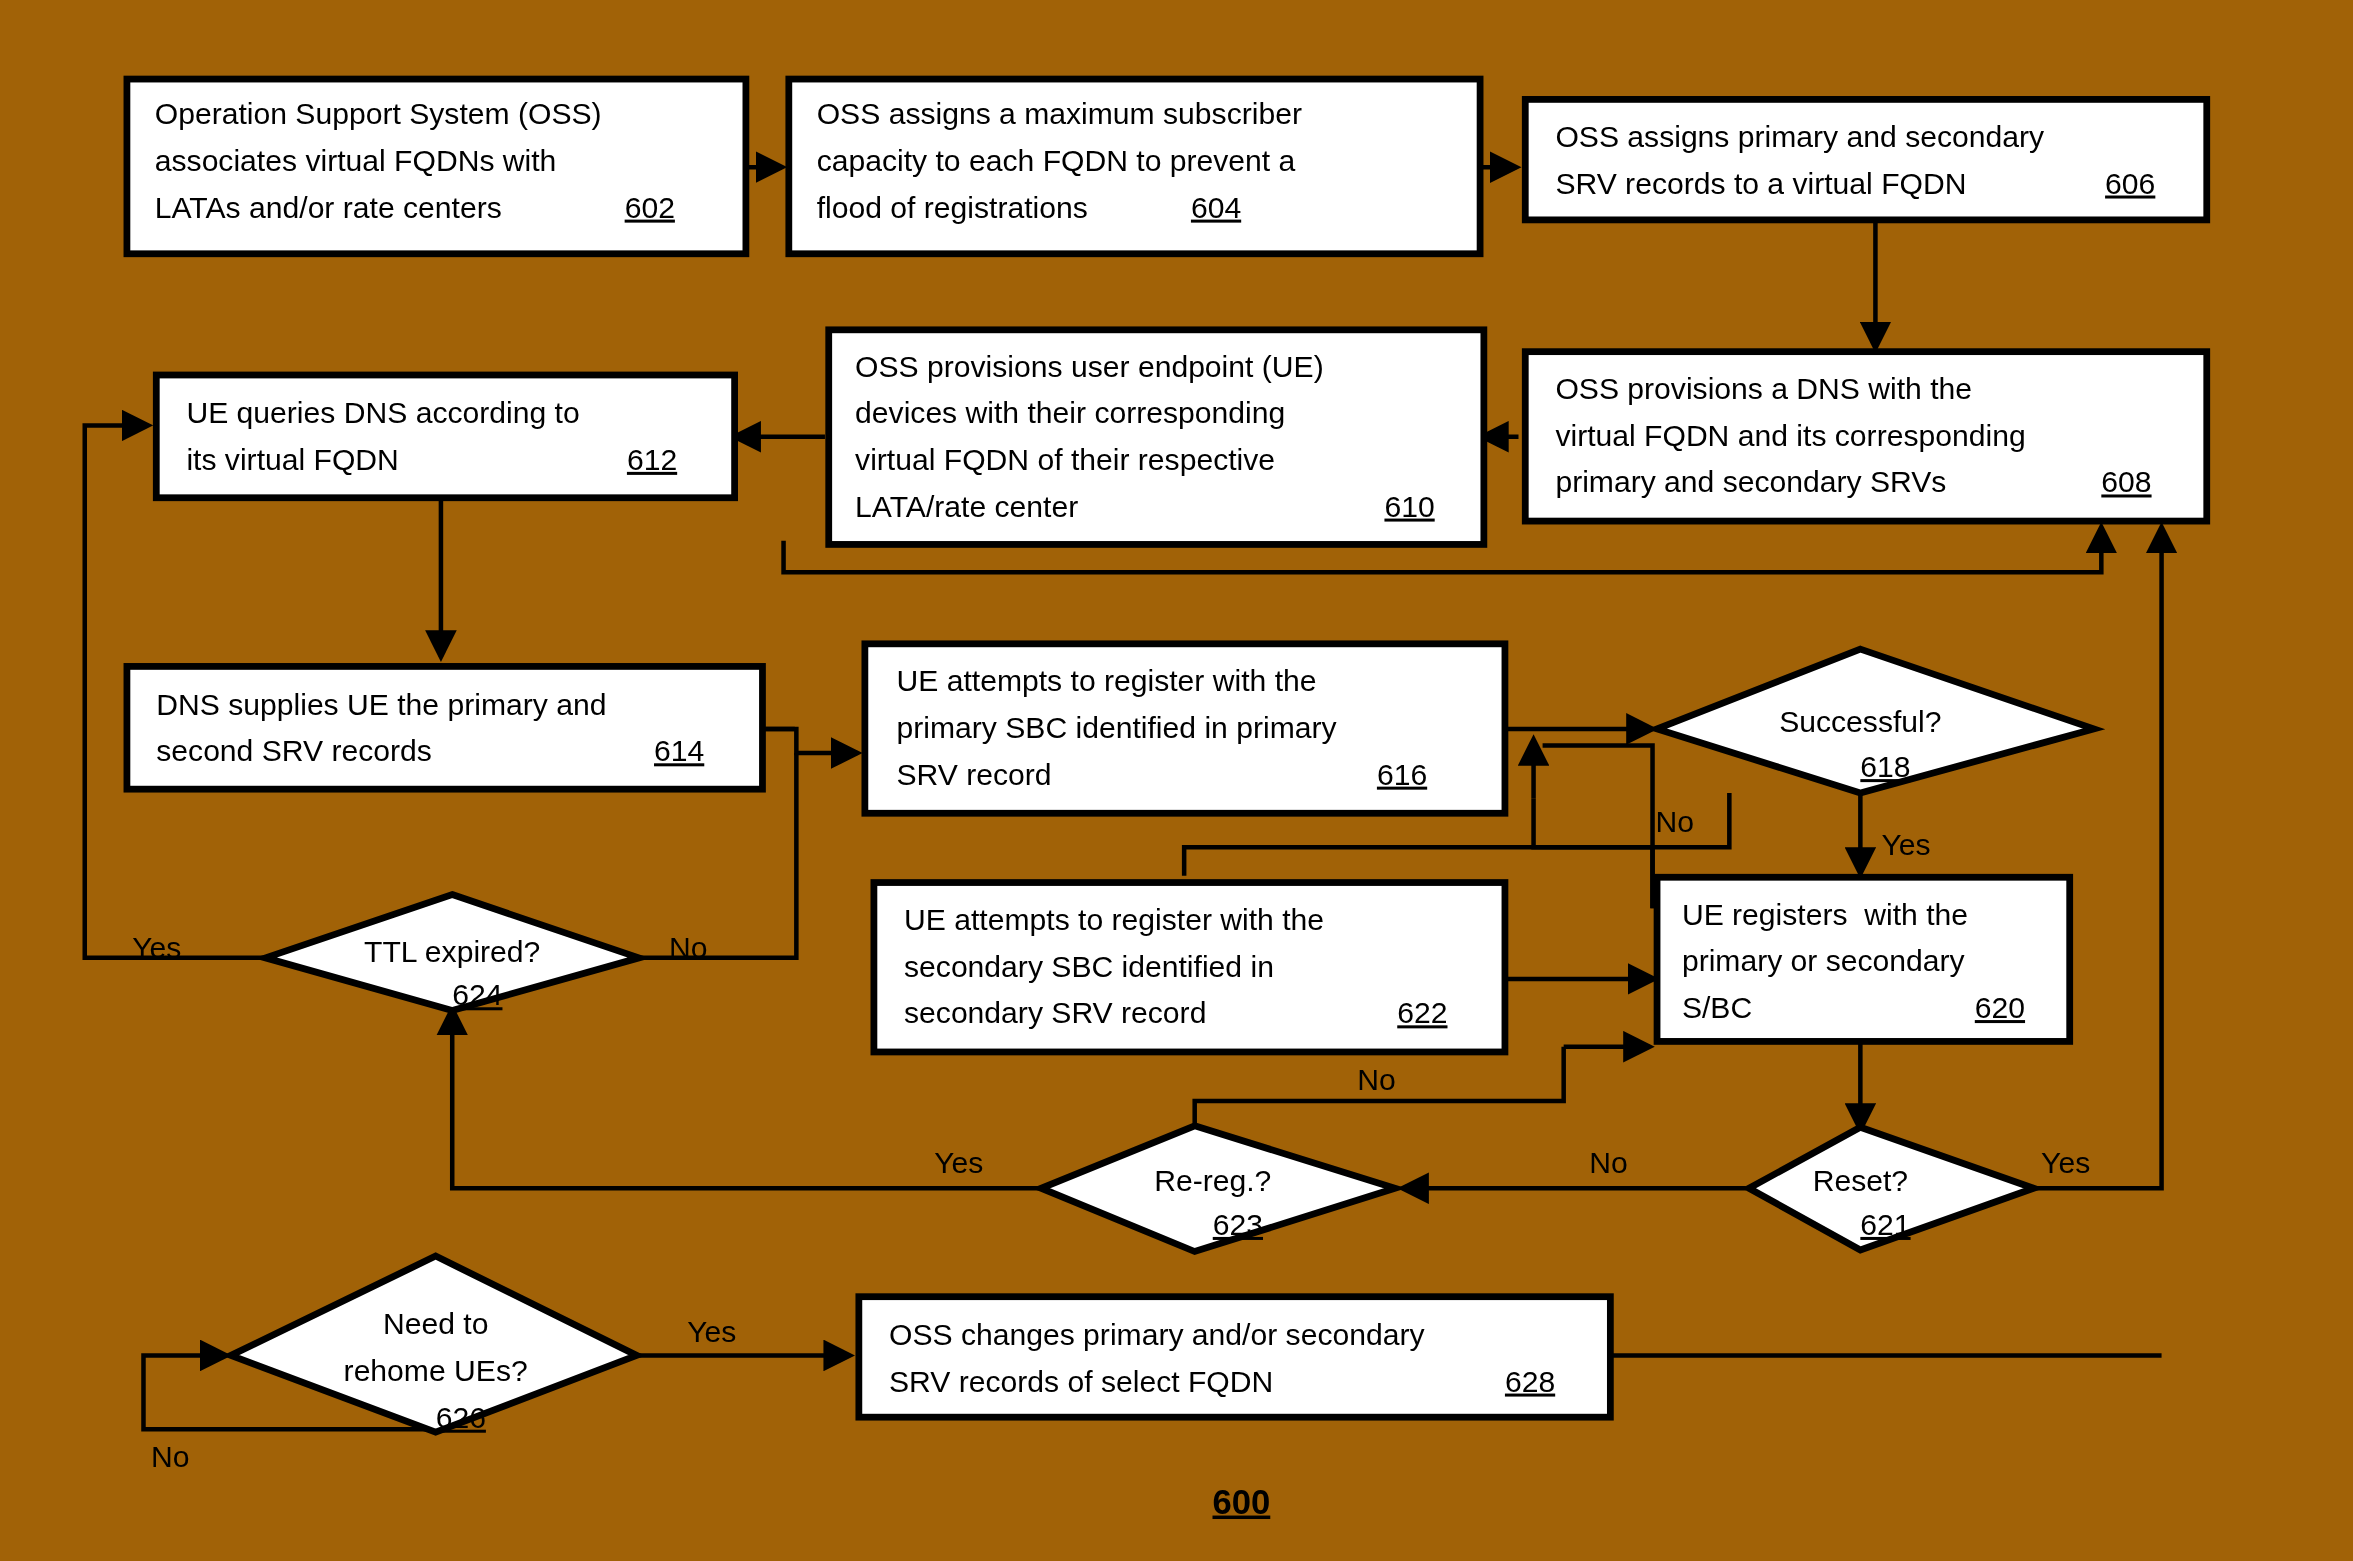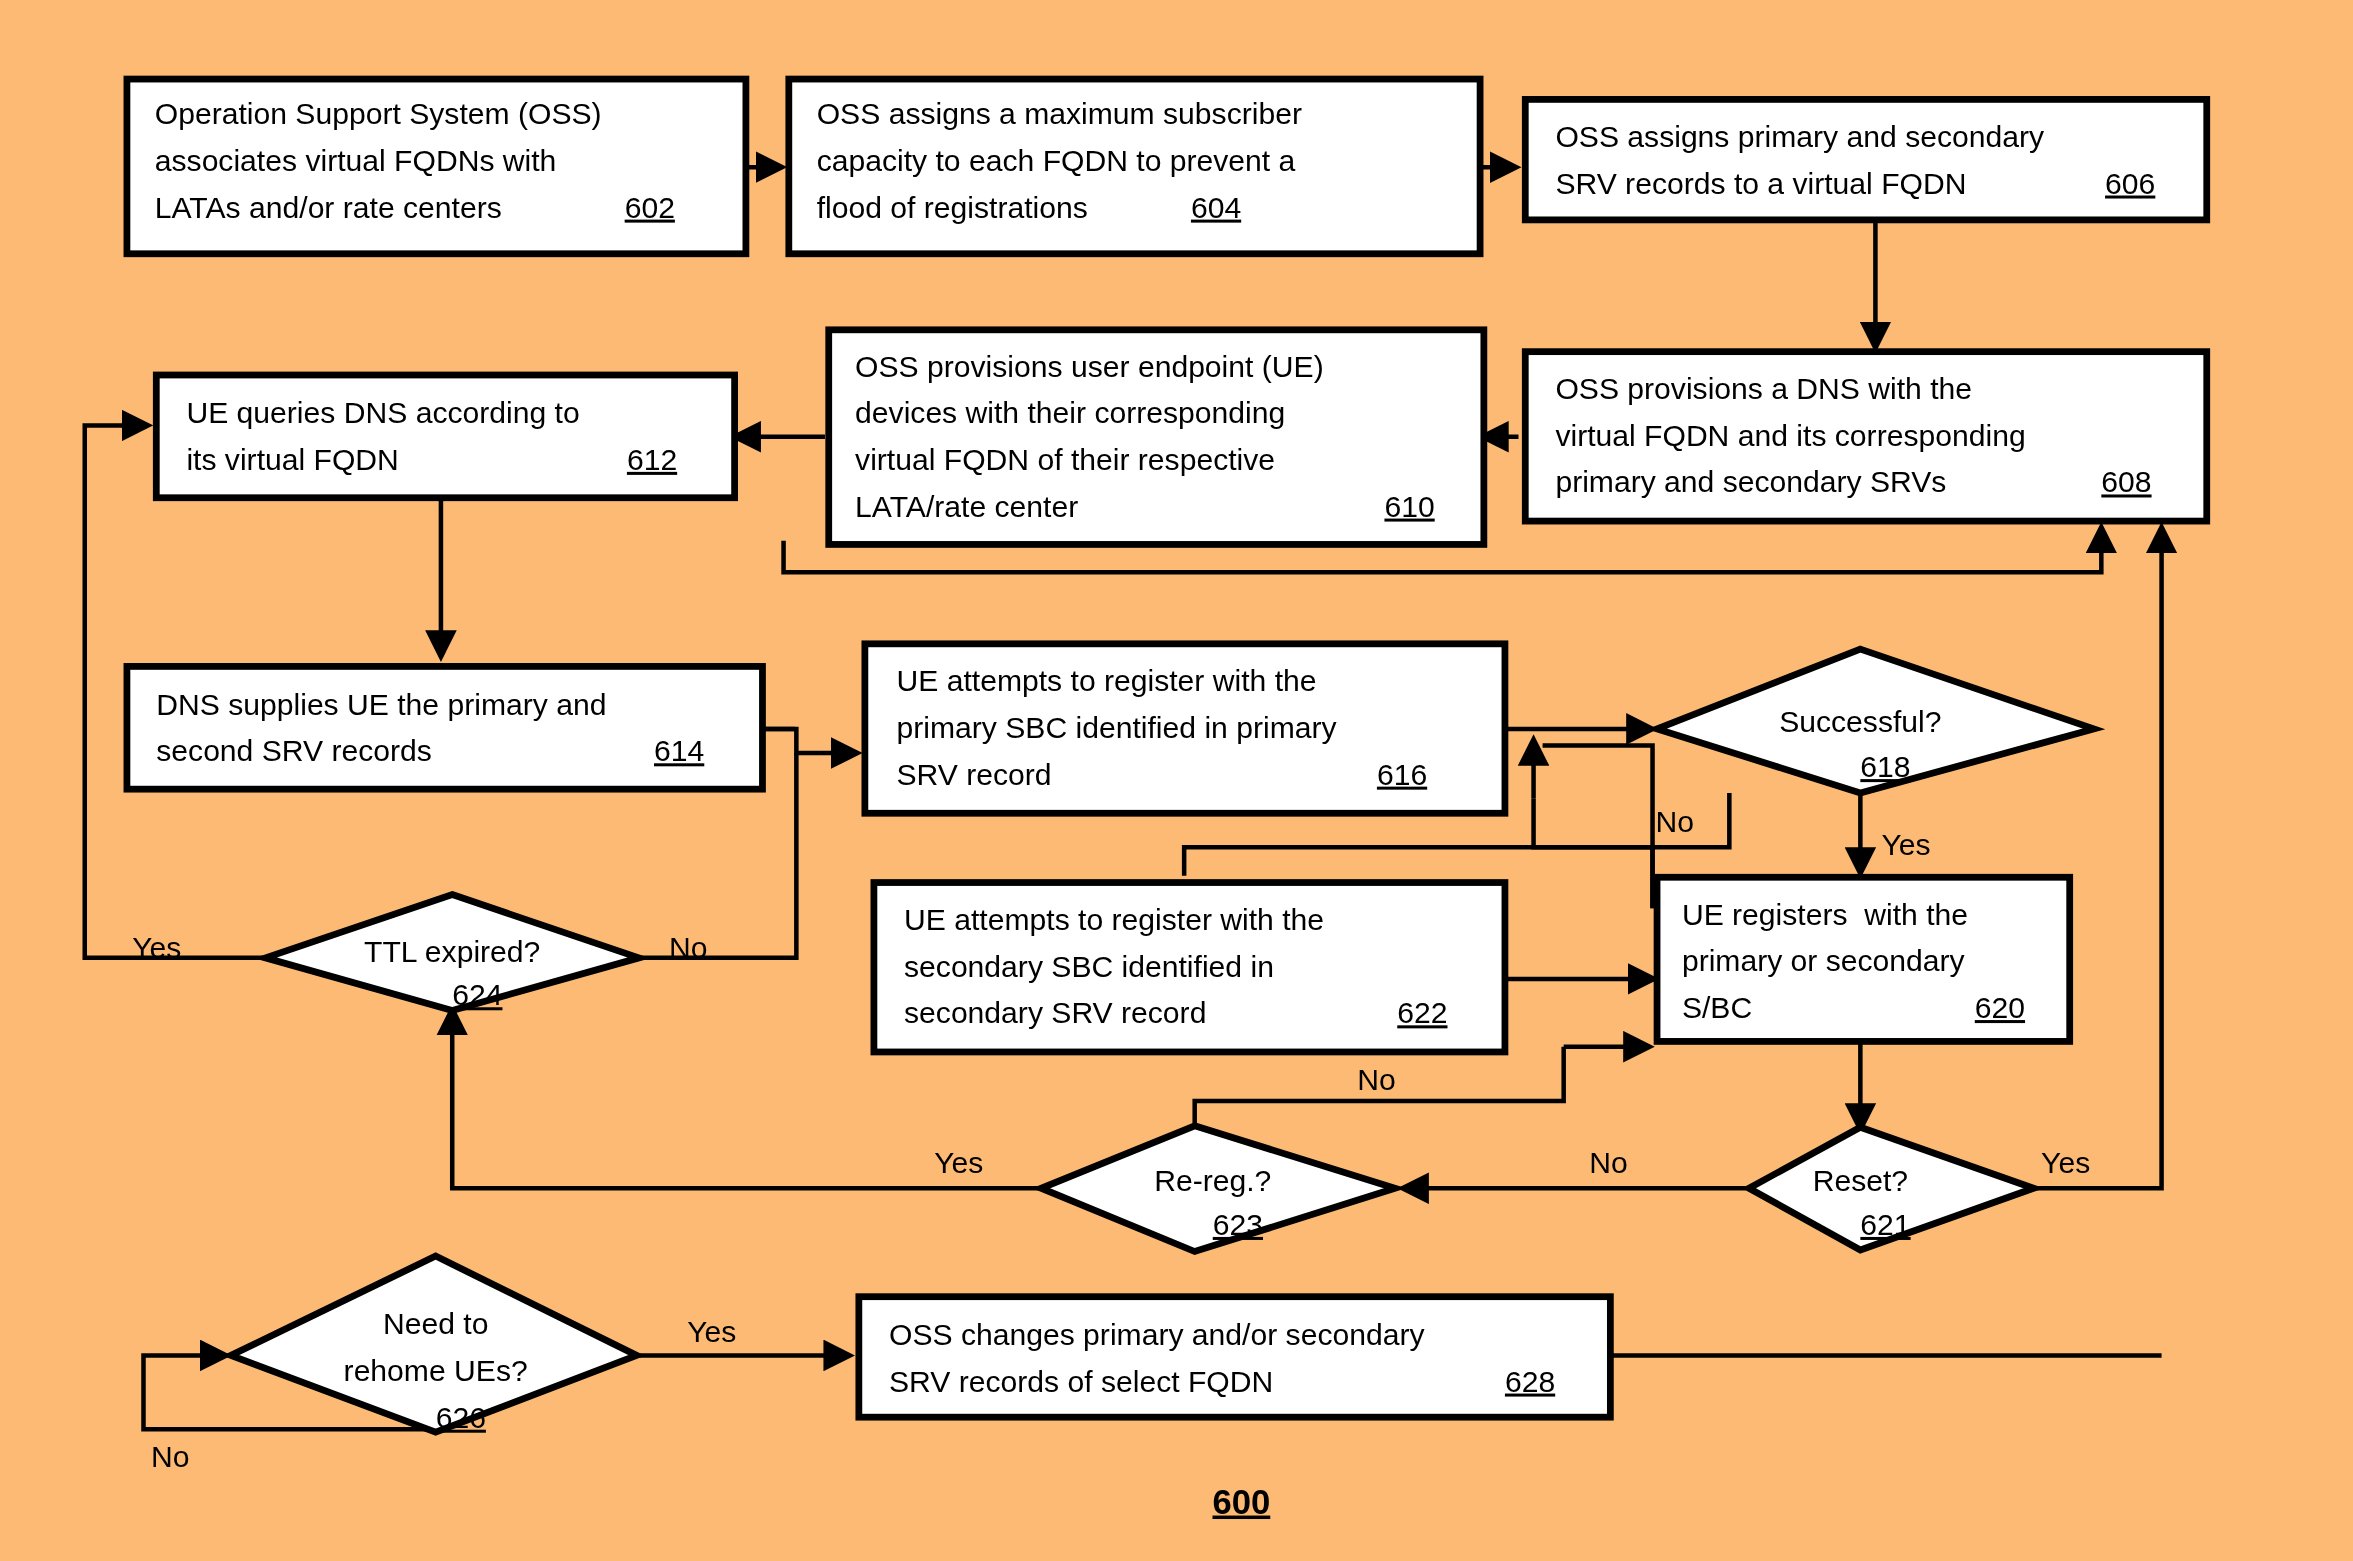--- a/index.html
+++ b/index.html
@@ -4,21 +4,21 @@
 <style>
   html, body {
     margin: 0;
     padding: 0;
     background: #ffffff;
   }
   #page {
     position: relative;
     width: 2354px;
     height: 1561px;
-    background: #fdba74;
+    background: #a16207;
     font-family: "Liberation Sans", sans-serif;
     overflow: hidden;
   }
   svg#flow {
     position: absolute;
     left: 0; top: 0;
     width: 2354px;
     height: 1561px;
     display: block;
   }

